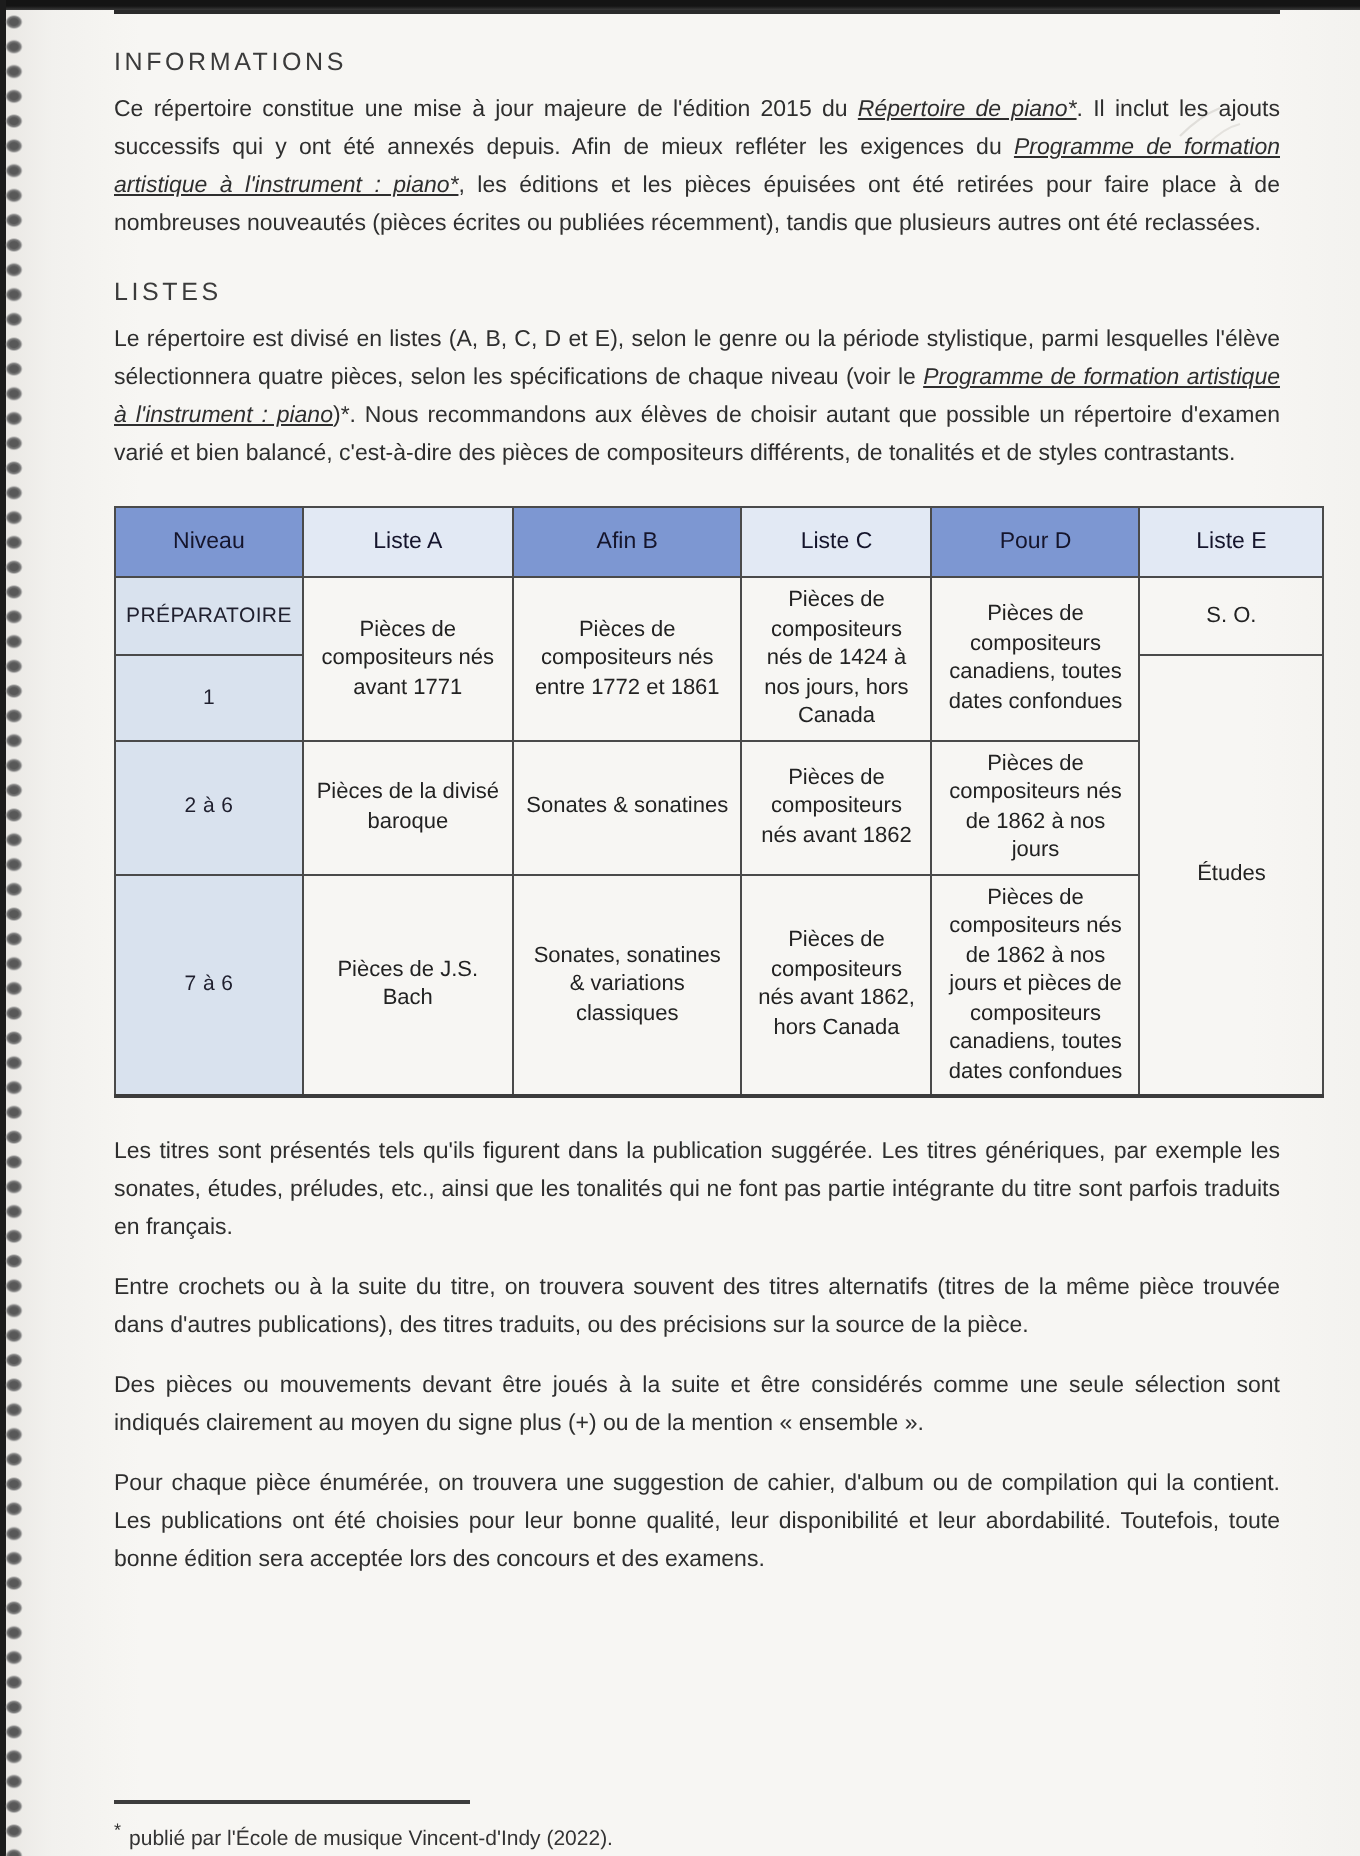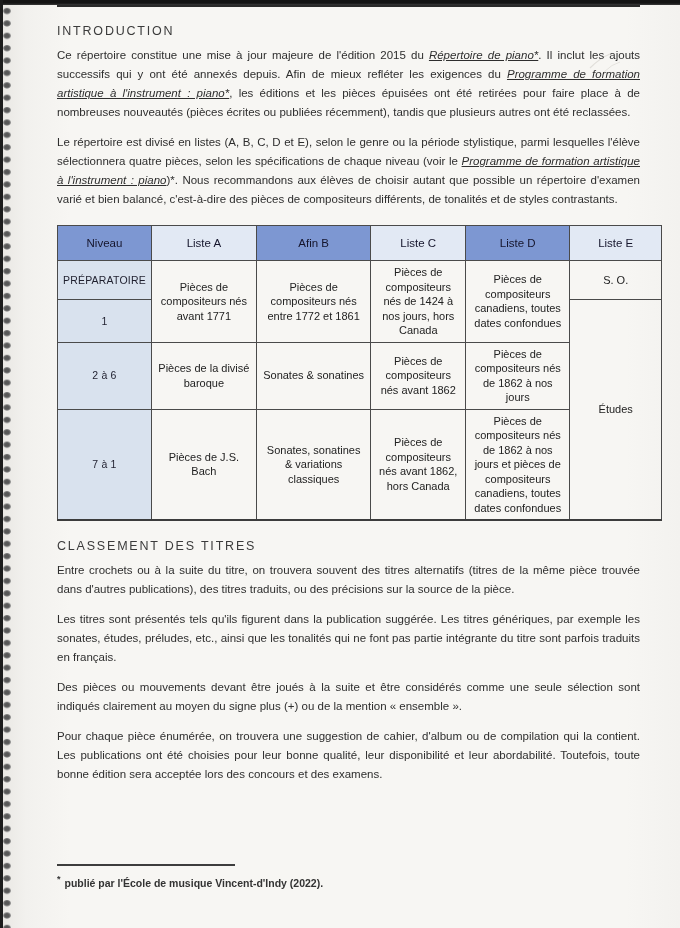--- a/index.html
+++ b/index.html
@@ -42,65 +42,66 @@
   }
   table.rep th{height:26px;font-size:11.5px;color:#15152c;}
   th.hdr-dark{background:var(--header_blue,#7d97d2);}
   th.hdr-light{background:var(--header_light,#e2e9f4);}
   td.niveau{background:var(--niveau_fill,#d9e2ee);font-size:10.5px;letter-spacing:.2px;color:#1f1f2e;}
   tr.r-prep td{height:30px;}
   tr.r-one td{height:26px;}
   tr.r-26 td{height:44px;}
   tr.r-79 td{height:92px;}
   table.rep{border-bottom:2px solid #3c3c3c;}
-  .footnote{position:absolute;left:57px;top:864px;width:420px;font-size:10.5px;color:#333;font-weight:bold;}
+  .footnote{position:absolute;left:57px;top:900px;width:420px;font-size:10.5px;color:#333;}
   .footnote-rule{width:178px;height:1.5px;background:#3d3d3d;margin-bottom:8px;}
   .footnote sup{font-size:9px;margin-right:4px;}
 </style>
 </head>
 <body>
 
 <div class="edge-top"></div>
 <div class="edge-left"></div>
 <div class="binding"></div>
 
 <svg class="pencil-mark" width="40" height="32" viewBox="0 0 40 32">
   <path d="M4 20 Q 14 10 24 6" stroke="#cfccc6" stroke-width="1.2" fill="none"></path>
   <path d="M18 24 Q 26 16 34 14" stroke="#d6d3cd" stroke-width="1" fill="none"></path>
 </svg>
 
 <div class="content">
 
   <div class="title-rule"></div>
 
   <div>
-    <div class="sec-heading">INTRODUCTION</div>
+    <div class="sec-heading">INFORMATIONS</div>
     <p class="body"><span>Ce répertoire constitue une mise à jour majeure de l'édition 2015 du </span><i>Répertoire de piano*</i><span>. Il inclut les ajouts successifs qui y ont été annexés depuis. Afin de mieux refléter les exigences du </span><i>Programme de formation artistique à l'instrument : piano*</i><span>, les éditions et les pièces épuisées ont été retirées pour faire place à de nombreuses nouveautés (pièces écrites ou publiées récemment), tandis que plusieurs autres ont été reclassées.</span></p>
   </div>
 
   <div>
+    <div class="sec-heading">LISTES</div>
     <p class="body"><span>Le répertoire est divisé en listes (A, B, C, D et E), selon le genre ou la période stylistique, parmi lesquelles l'élève sélectionnera quatre pièces, selon les spécifications de chaque niveau (voir le </span><i>Programme de formation artistique à l'instrument : piano</i><span>)*. Nous recommandons aux élèves de choisir autant que possible un répertoire d'examen varié et bien balancé, c'est-à-dire des pièces de compositeurs différents, de tonalités et de styles contrastants.</span></p>
   </div>
 
   <table class="rep">
     <colgroup>
       <col style="width:15.4%">
         <col style="width:17.4%">
         <col style="width:19%">
       <col style="width:15.7%">
         <col style="width:17.3%">
         <col style="width:15.2%">
     </colgroup>
     <thead>
       <tr>
         <th class="hdr-dark">Niveau</th>
         <th class="hdr-light">Liste A</th>
         <th class="hdr-dark">Afin B</th>
         <th class="hdr-light">Liste C</th>
-        <th class="hdr-dark">Liste D</th>
+        <th class="hdr-dark">Pour D</th>
         <th class="hdr-light">Liste E</th>
       </tr>
     </thead>
     <tbody>
       <tr class="r-prep">
         <td class="niveau">PRÉPARATOIRE</td>
         <td rowspan="2">Pièces de compositeurs nés avant 1771</td>
         <td rowspan="2">Pièces de compositeurs nés entre 1772 et 1861</td>
         <td rowspan="2">Pièces de compositeurs nés de 1424 à nos jours, hors Canada</td>
         <td rowspan="2">Pièces de compositeurs canadiens, toutes dates confondues</td>
@@ -111,33 +112,32 @@
         <td rowspan="3">Études</td>
       </tr>
       <tr class="r-26">
         <td class="niveau">2 à 6</td>
         <td>Pièces de la divisé baroque</td>
         <td>Sonates &amp; sonatines</td>
         <td>Pièces de compositeurs nés avant 1862</td>
         <td>Pièces de compositeurs nés de 1862 à nos jours</td>
       </tr>
       <tr class="r-79">
-        <td class="niveau">7 à 1</td>
+        <td class="niveau">7 à 6</td>
         <td>Pièces de J.S. Bach</td>
         <td>Sonates, sonatines &amp; variations classiques</td>
         <td>Pièces de compositeurs nés avant 1862, hors Canada</td>
         <td>Pièces de compositeurs nés de 1862 à nos jours et pièces de compositeurs canadiens, toutes dates confondues</td>
       </tr>
     </tbody>
   </table>
 
   <div>
-    <div class="sec-heading">CLASSEMENT DES TITRES</div>
+    <p class="body">Les titres sont présentés tels qu'ils figurent dans la publication suggérée. Les titres génériques, par exemple les sonates, études, préludes, etc., ainsi que les tonalités qui ne font pas partie intégrante du titre sont parfois traduits en français.</p>
     <p class="body">Entre crochets ou à la suite du titre, on trouvera souvent des titres alternatifs (titres de la même pièce trouvée dans d'autres publications), des titres traduits, ou des précisions sur la source de la pièce.</p>
-    <p class="body">Les titres sont présentés tels qu'ils figurent dans la publication suggérée. Les titres génériques, par exemple les sonates, études, préludes, etc., ainsi que les tonalités qui ne font pas partie intégrante du titre sont parfois traduits en français.</p>
     <p class="body">Des pièces ou mouvements devant être joués à la suite et être considérés comme une seule sélection sont indiqués clairement au moyen du signe plus (+) ou de la mention « ensemble ».</p>
   </div>
 
   <div>
     <p class="body">Pour chaque pièce énumérée, on trouvera une suggestion de cahier, d'album ou de compilation qui la contient. Les publications ont été choisies pour leur bonne qualité, leur disponibilité et leur abordabilité. Toutefois, toute bonne édition sera acceptée lors des concours et des examens.</p>
   </div>
 
 </div>
 
 <div class="footnote">

